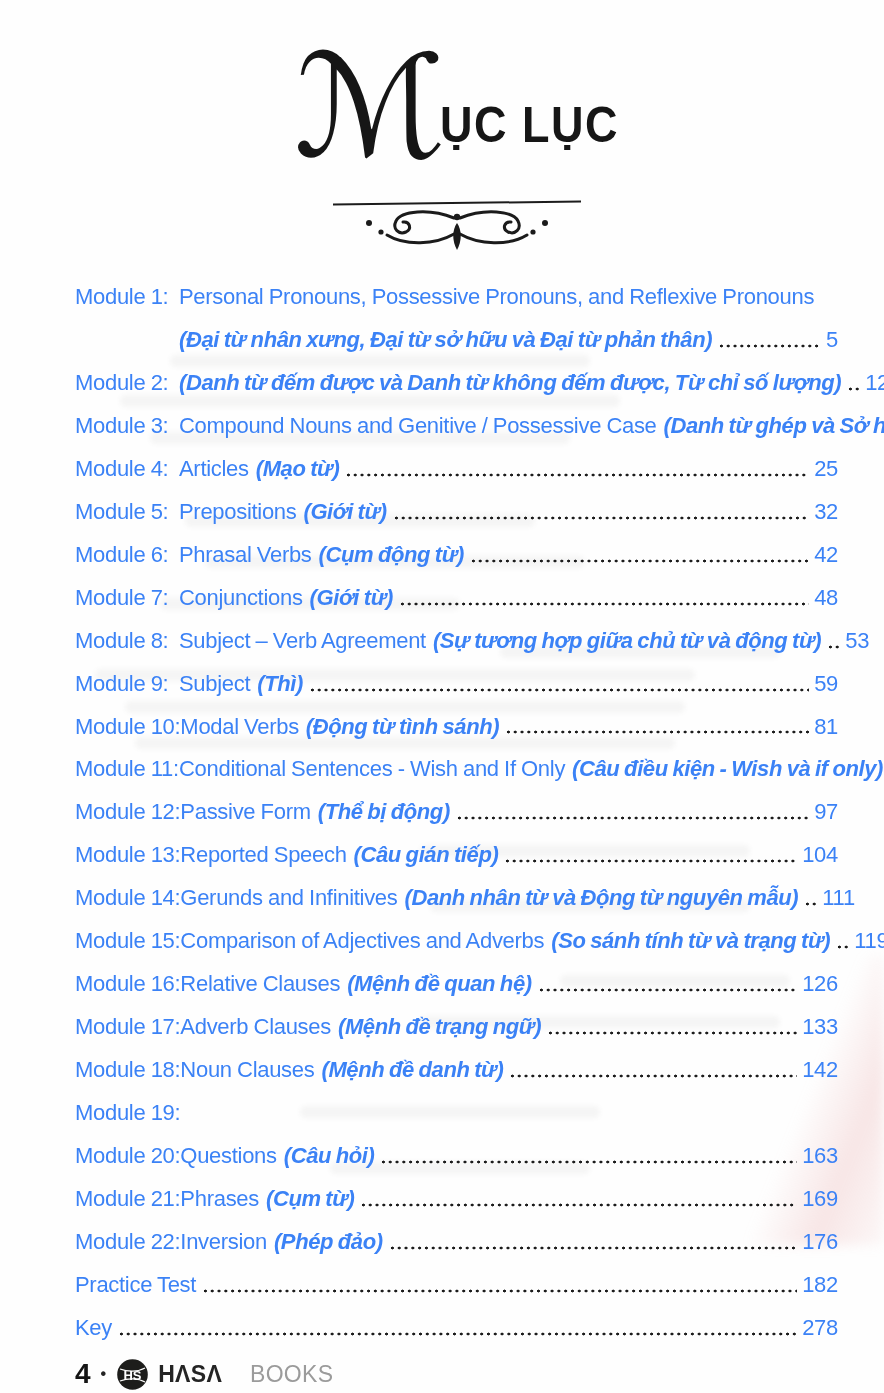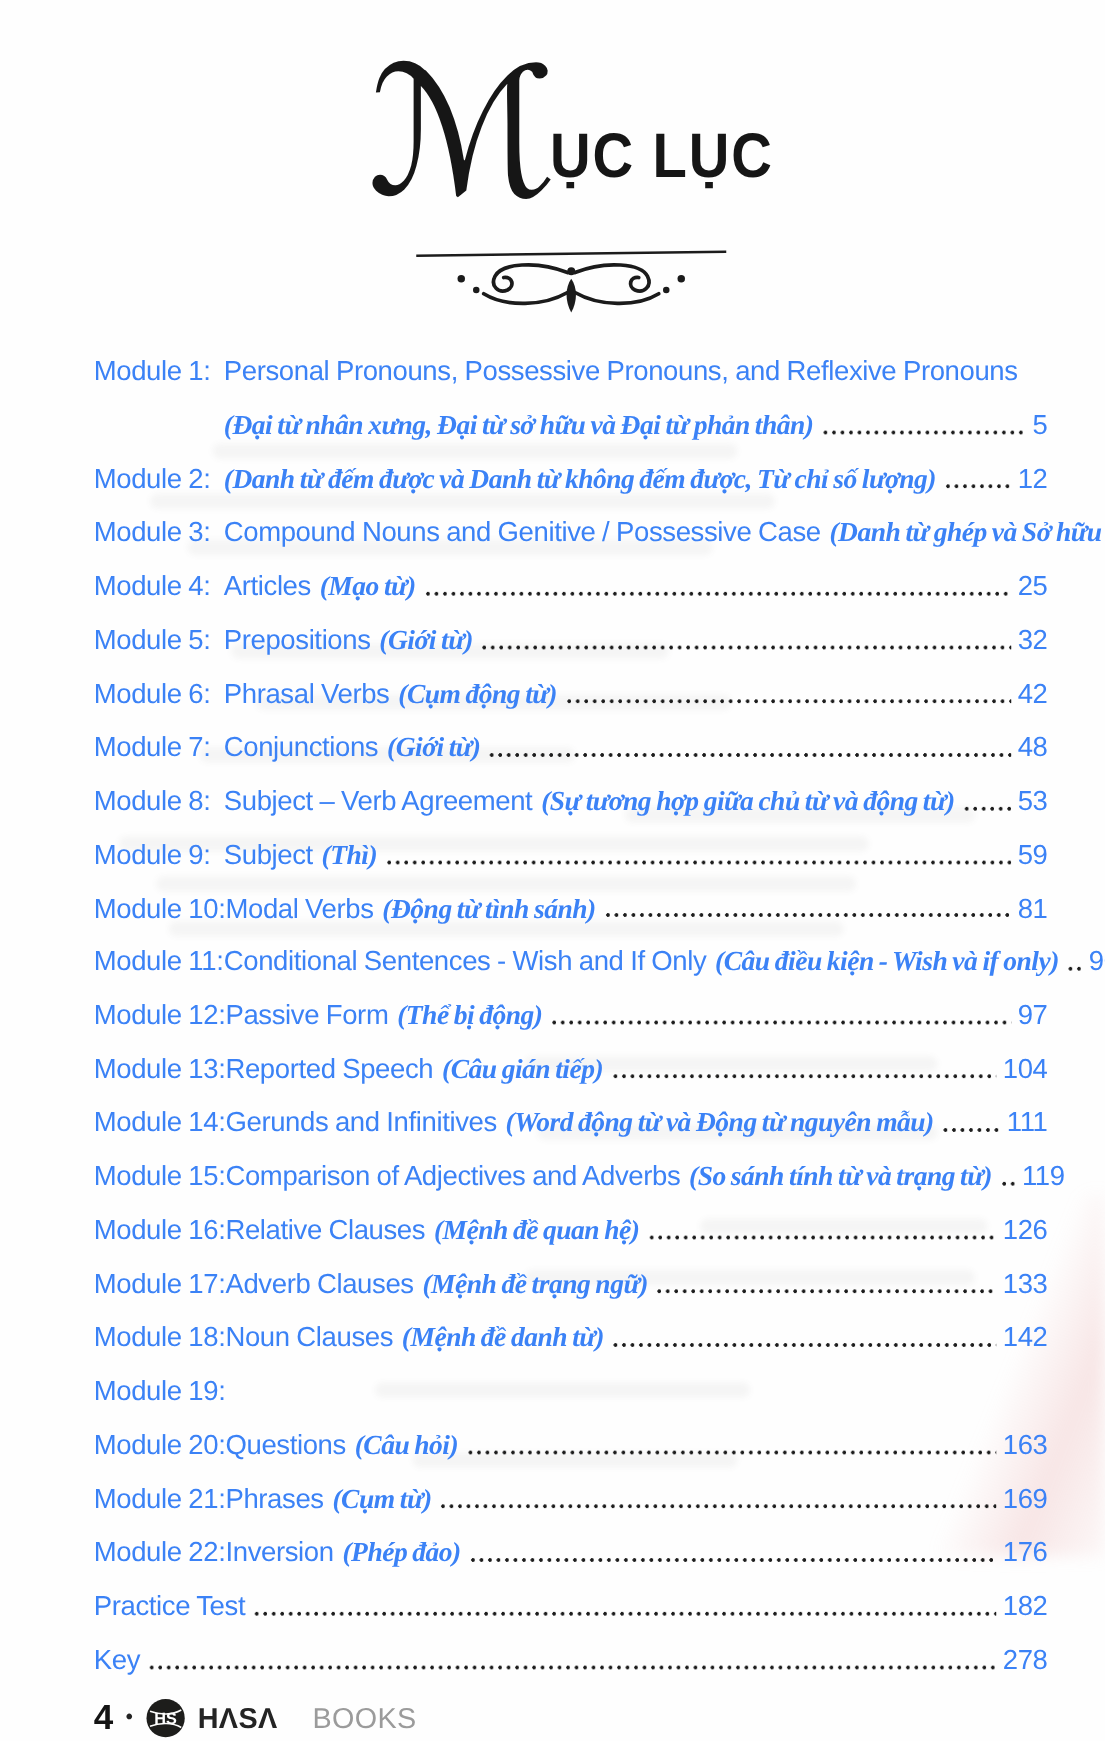--- a/index.html
+++ b/index.html
@@ -45,21 +45,21 @@
     letter-spacing:-0.3px; word-spacing:-0.5px;
     margin-bottom:17px;
     color:#3b82f6;
   }
   .label { flex:0 0 104px; white-space:nowrap; }
   .body { flex:1; min-width:0; }
   .l1, .l2 { display:flex; align-items:baseline; }
   .row.two .l1 { margin-bottom:17px; }
   .en { white-space:nowrap; flex:0 0 auto; }
   .vi {
-    font-family:Liberation Serif, serif;
+    font-family:Liberation Sans, sans-serif;
     font-style:italic; font-weight:600;
     letter-spacing:-0.4px; word-spacing:-1px;
     white-space:nowrap; flex:0 0 auto;
     margin-left:7px;
   }
   .l2 .vi { margin-left:0; }
   .dots {
     flex:1 1 12px; min-width:12px; align-self:flex-end;
     height:6px; margin:0 5px 4px 7px;
     background-image:radial-gradient(circle at 2.4px 3px, #1c1c1c 1.25px, transparent 1.7px);
@@ -288,21 +288,21 @@
         <span class="pageno">104</span>
       </div>
     </div>
   </div>
 
   <div class="row">
     <span class="label">Module 14:</span>
     <div class="body">
       <div class="l1">
         <span class="en">Gerunds and Infinitives</span>
-        <span class="vi">(Word động từ và Động từ nguyên mẫu)</span>
+        <span class="vi">(Danh nhân từ và Động từ nguyên mẫu)</span>
         <span class="dots"></span>
         <span class="pageno">111</span>
       </div>
     </div>
   </div>
 
   <div class="row">
     <span class="label">Module 15:</span>
     <div class="body">
       <div class="l1">

